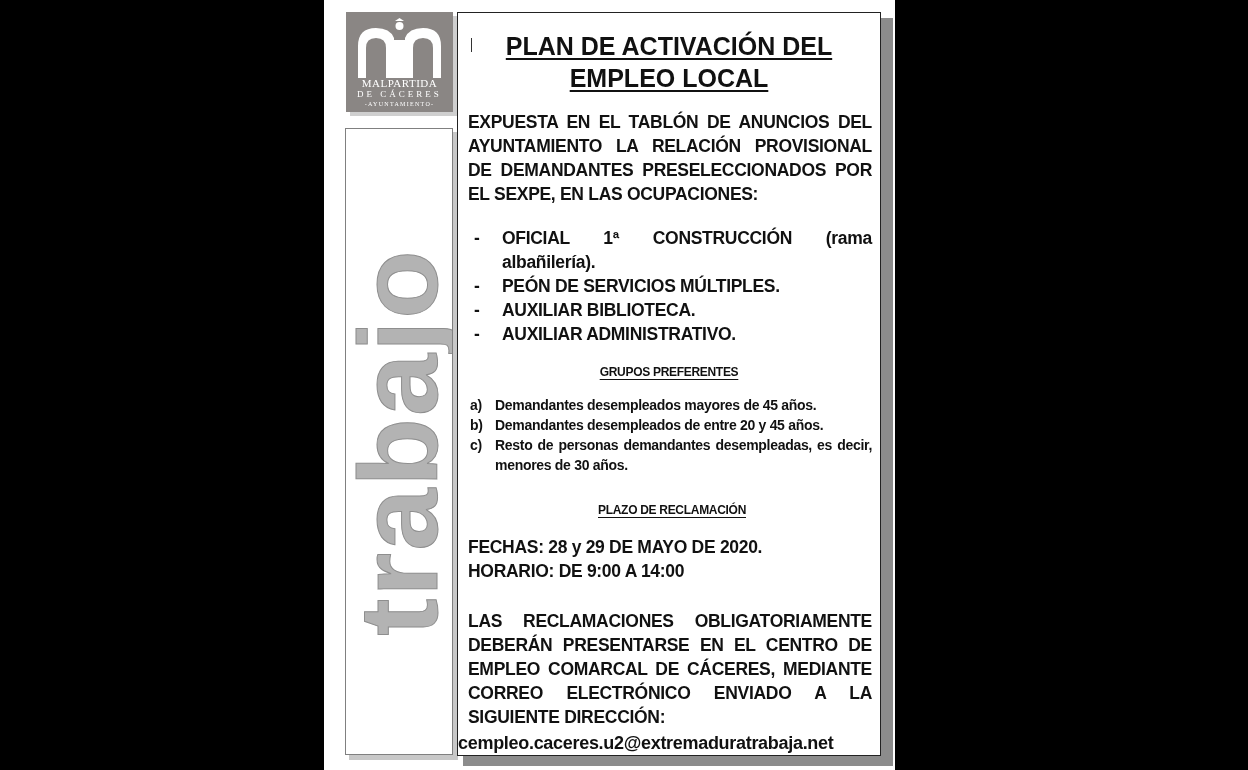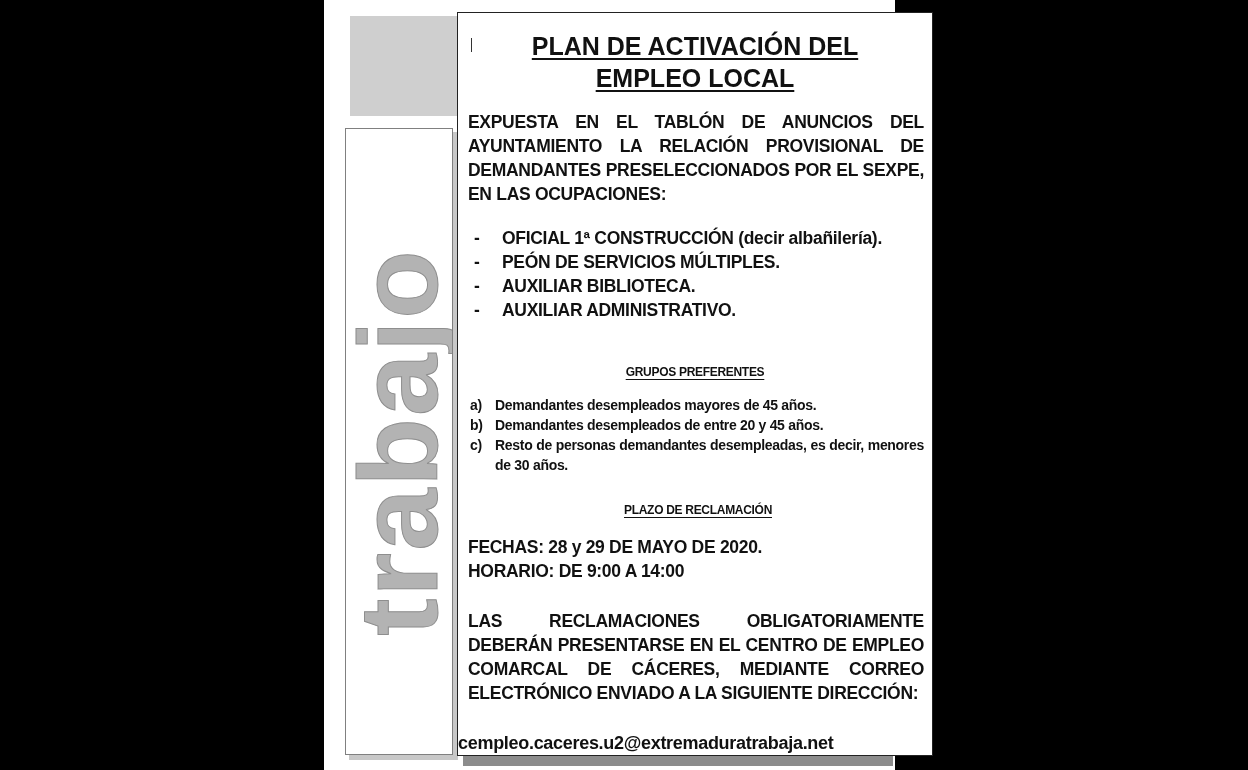--- a/index.html
+++ b/index.html
@@ -31,21 +31,21 @@
     position: absolute; left: 50%; top: 50%;
     transform: translate(-50%, -50%) rotate(-90deg);
     font-family: "Liberation Sans", sans-serif; font-weight: bold; font-size: 112px;
     color: #b3b3b3; -webkit-text-stroke: 1px #8e8e8e; letter-spacing: 2px; white-space: nowrap;
     line-height: 1;
   }
 
   
   .main-shadow { position: absolute; left: 139px; top: 18px; width: 430px; height: 748px; background: #8c8c8c; }
   .main {
-    position: absolute; left: 133px; top: 12px; width: 476px; height: 744px; background: #ffffff;
+    position: absolute; left: 133px; top: 12px; width: 424px; height: 744px; background: #ffffff;
     border: 1px solid #222; box-sizing: border-box;
     color: #111; font-weight: bold;
   }
   .cursor { position: absolute; left: 13px; top: 25px; width: 1px; height: 14px; background: #333; }
   .title {
     position: absolute; left: 0; right: 0; top: 17px; text-align: center;
     font-size: 25px; line-height: 32px; font-stretch: condensed;
   }
   .title span { text-decoration: underline; text-decoration-thickness: 2px; text-underline-offset: 3px; }
   .para {
@@ -68,41 +68,55 @@
   .email {
     position: absolute; left: 0; right: 0; top: 718px; text-align: left; font-size: 18px; line-height: 24px; letter-spacing: -0.3px;
   }
 </style>
 </head>
 <body>
 
 <div class="page">
 
   <div class="logo-shadow"></div>
+  <div class="logo">
+    <svg width="91" height="60" viewBox="0 0 91 60">
+
+      <path d="M4 60 V28 Q4 10 22 10 Q36 10 40 20 L40 60 H32 V30 Q32 20 22 20 Q12 20 12 30 V60 Z" fill="#ffffff"></path>
+      <path d="M87 60 V28 Q87 10 69 10 Q55 10 51 20 L51 60 H59 V30 Q59 20 69 20 Q79 20 79 30 V60 Z" fill="#ffffff"></path>
+      <rect x="40" y="22" width="11" height="38" fill="#ffffff"></rect>
+      <rect x="35" y="46" width="21" height="14" fill="#ffffff"></rect>
+      <circle cx="45.5" cy="8" r="4" fill="#ffffff"></circle>
+      <path d="M41 3 L45.5 0 L50 3 Z" fill="#ffffff"></path>
+    </svg>
+    <div class="l1">MALPARTIDA</div>
+    <div class="l2">DE CÁCERES</div>
+    <div class="l3">-AYUNTAMIENTO-</div>
+  </div>
 
   <div class="side-shadow"></div>
   <div class="side">
     <div class="word">trabajo</div>
   </div>
 
   <div class="main-shadow"></div>
   <div class="main">
     <div class="cursor"></div>
 
     <div class="title">
       <span>PLAN DE ACTIVACIÓN DEL</span><br>
       <span>EMPLEO LOCAL</span>
     </div>
 
     <div class="para" style="top:97px;">EXPUESTA EN EL TABLÓN DE ANUNCIOS DEL AYUNTAMIENTO LA RELACIÓN PROVISIONAL DE DEMANDANTES PRESELECCIONADOS POR EL SEXPE, EN LAS OCUPACIONES:</div>
 
     <div class="list" style="top:213px;">
       <div class="item justify">
         <span class="dash">-</span>
-        <span class="txt">OFICIAL 1ª CONSTRUCCIÓN (decir albañilería).</span>
+        <span class="txt">OFICIAL 1ª CONSTRUCCIÓN (rama albañilería).</span>
       </div>
       <div class="item">
         <span class="dash">-</span>
         <span class="txt">PEÓN DE SERVICIOS MÚLTIPLES.</span>
       </div>
       <div class="item">
         <span class="dash">-</span>
         <span class="txt">AUXILIAR BIBLIOTECA.</span>
       </div>
       <div class="item">

